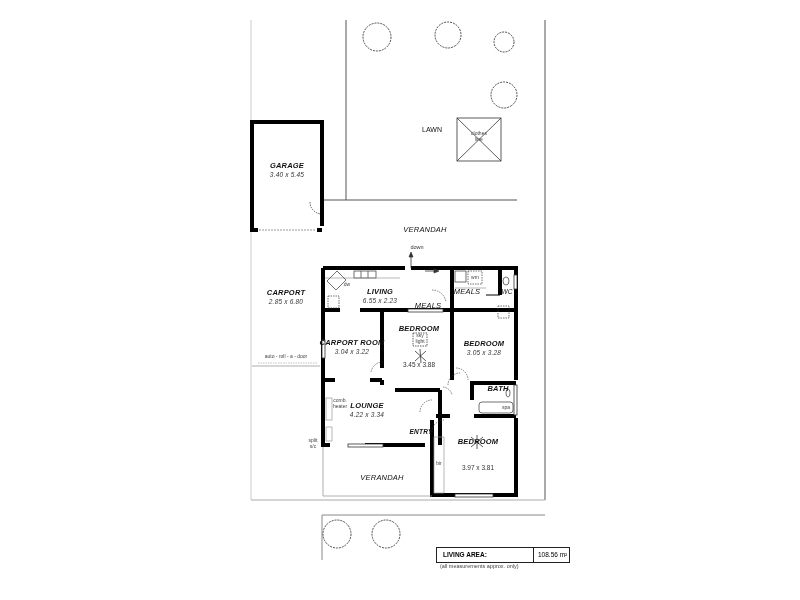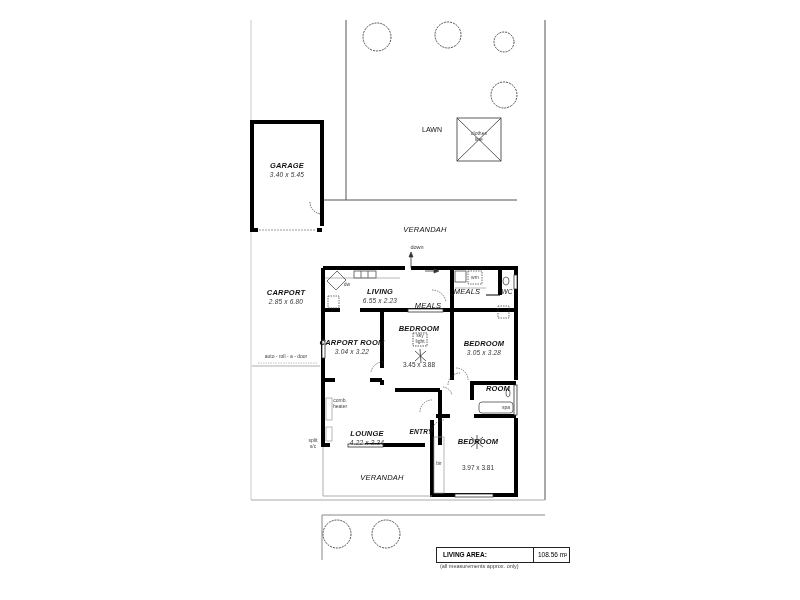--- a/index.html
+++ b/index.html
@@ -175,24 +175,24 @@
   <span class="dim">3.04 x 3.22</span>
 </div>
 <div class="lbl room" style="left:419px;top:329px;">BEDROOM</div>
 <div class="lbl tiny" style="left:420px;top:339px;white-space:normal;width:14px;">sky light</div>
 <div class="lbl dim" style="left:419px;top:365px;">3.45 x 3.88</div>
 
 <div class="lbl room" style="left:484px;top:348px;">
   <span>BEDROOM</span>
   <span class="dim">3.05 x 3.28</span>
 </div>
-<div class="lbl room" style="left:498px;top:389px;">ROOM</div>
+<div class="lbl room" style="left:498px;top:389px;">BATH</div>
 <div class="lbl tiny" style="left:506px;top:408px;">spa</div>
 
-<div class="lbl room" style="left:367px;top:438px;">
+<div class="lbl room" style="left:367px;top:410px;">
   <span>LOUNGE</span>
   <span class="dim">4.22 x 3.34</span>
 </div>
 <div class="lbl tiny" style="left:340px;top:404px;white-space:normal;width:22px;">comb. heater</div>
 <div class="lbl tiny" style="left:313px;top:444px;white-space:normal;width:14px;">split s/c</div>
 <div class="lbl room" style="left:421px;top:432px;font-size:6.5px;">ENTRY</div>
 <div class="lbl tiny" style="left:439px;top:464px;">bir</div>
 
 <div class="lbl room" style="left:478px;top:442px;">BEDROOM</div>
 <div class="lbl dim" style="left:478px;top:468px;">3.97 x 3.81</div>

